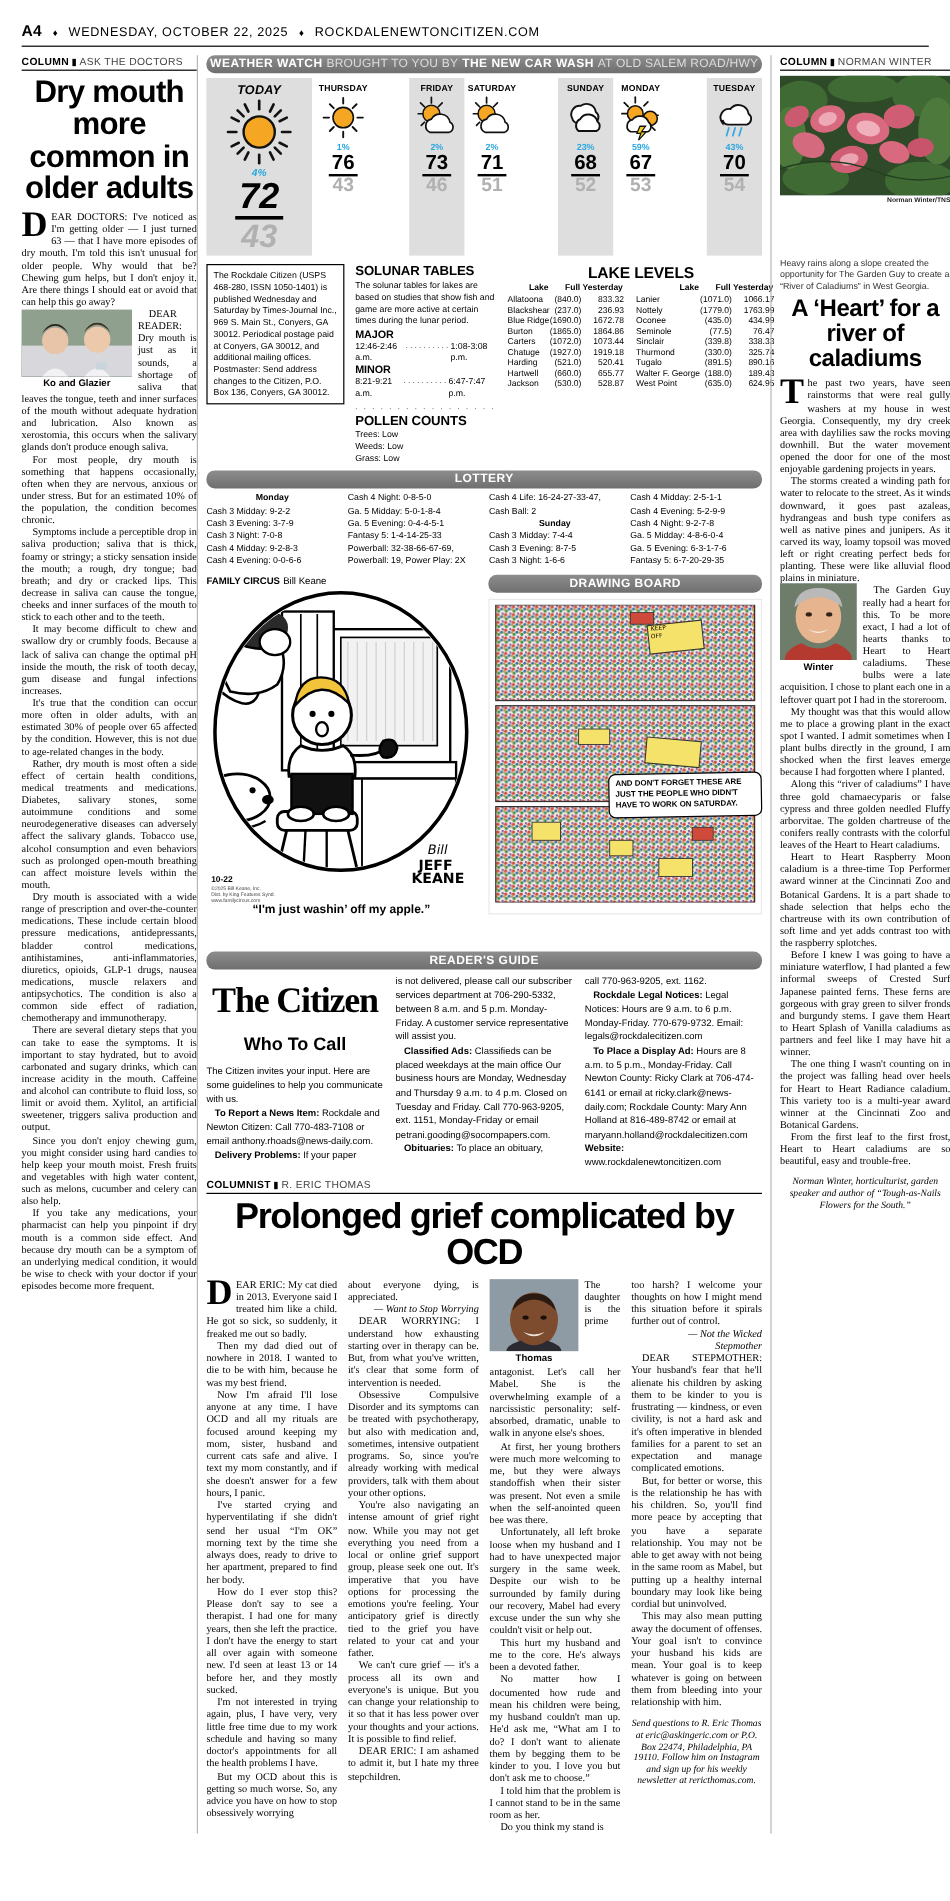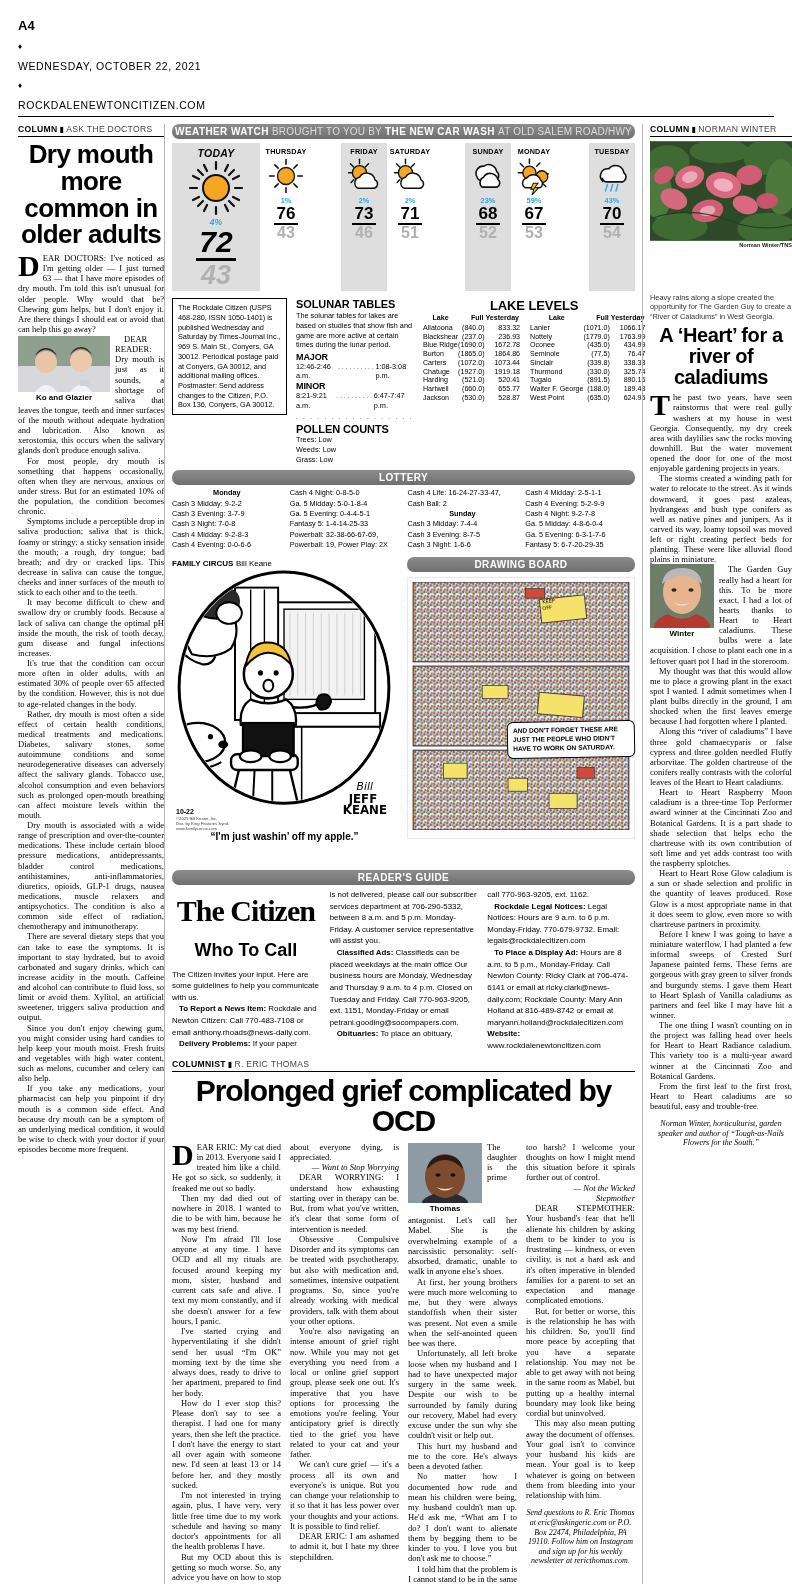--- a/index.html
+++ b/index.html
@@ -7,21 +7,21 @@
   body {
     width:792px; height:1584px;
     background:#ffffff;
     font-family:"Liberation Serif", serif;
     color:#000;
     overflow:hidden;
   }
   .page { width:792px; height:1584px; padding:18px 18px 0 18px; position:relative; }
 
   
-  .masthead { display:flex; align-items:baseline; gap:9px; font-family:"Liberation Sans", sans-serif; padding-bottom:5px;flex-direction:column; }
+  .masthead { display:flex; align-items:baseline; gap:9px; font-family:"Liberation Sans", sans-serif; padding-bottom:5px; }
   .masthead .folio { font-weight:bold; font-size:13px; letter-spacing:.2px; }
   .masthead .dia { font-size:8px; }
   .masthead .mh-txt { font-size:10.5px; letter-spacing:.6px; }
   .rule-top { border-bottom:1.6px solid #000; margin-bottom:7px; }
 
   
   .cols { display:flex; gap:0; align-items:stretch; }
   .col-l { width:146px; flex:0 0 146px; }
   .col-c { width:478px; flex:0 0 478px; padding:0 7px; }
   .col-r { width:150px; flex:0 0 150px; }
@@ -92,59 +92,59 @@
            font-size:7.3px; line-height:1.33; }
 
   .sec-h { font-family:"Liberation Sans", sans-serif; font-weight:bold; font-size:11px; letter-spacing:-.1px;}
   .sml { font-family:"Liberation Sans", sans-serif; font-size:7.3px; line-height:1.32; }
   .dots { letter-spacing:1.8px; color:#555; font-size:7px; }
 
   
   .lake-wrap { display:flex; gap:10px; }
   .lake-tbl { flex:1; font-family:"Liberation Sans", sans-serif; font-size:7.1px; }
   .lake-tbl table { width:100%; border-collapse:collapse; }
-  .lake-tbl th { font-weight:bold; text-align:center; font-size:7.1px; padding-bottom:1px;}
+  .lake-tbl th { font-weight:bold; text-align:right; font-size:7.1px; padding-bottom:1px;}
   .lake-tbl th.r, .lake-tbl td.r { text-align:right; }
   .lake-tbl td { padding:0.4px 0; white-space:nowrap; }
 
   
   .lot { display:flex; gap:8px; margin-top:3px; }
   .lot-c { flex:1; font-family:"Liberation Sans", sans-serif; font-size:7.3px; line-height:1.42; }
   .lot-day { font-weight:bold; text-align:center; }
 
   
   .comic-hd { font-family:"Liberation Sans", sans-serif; font-size:9.5px; font-weight:bold; }
   .comic-hd span { font-weight:normal; font-size:8px; }
   .toon-cap { text-align:center; font-family:"Liberation Sans", sans-serif; font-weight:bold; font-size:10px; }
 
   
   .rg { display:flex; gap:10px; margin-top:4px; }
   .rg-c { flex:1; font-family:"Liberation Sans", sans-serif; font-size:7.9px; line-height:1.47; text-align:left;}
   .rg-c b { font-weight:bold; }
   .rg-c p { margin:0; text-indent:7px; }
   .rg-c p.noind { text-indent:0; }
   .flag { font-family:"Liberation Serif", serif; font-weight:bold; font-size:30px; text-align:center; letter-spacing:-1px; }
-  .flag2 { font-family:"Liberation Sans", sans-serif; font-weight:bold; font-size:18px; text-align:center; margin:4px 0 5px;}
+  .flag2 { font-family:"Liberation Sans", sans-serif; font-weight:bold; font-size:15px; text-align:center; margin:4px 0 5px;}
 
   
   .ocd-cols { display:flex; gap:9px; margin-top:2px; }
   .ocd-c { flex:1; font-size:8.55px; line-height:1.2; text-align:justify; }
   .ocd-c p { margin:0; text-indent:9px; }
   .ocd-c p.noind { text-indent:0; }
   .ital-r { font-style:italic; text-align:right; }
 </style>
 </head>
 <body>
 
 <div class="page">
 
   <div class="masthead">
     <span class="folio">A4</span>
     <span class="dia">♦</span>
-    <span class="mh-txt">WEDNESDAY, OCTOBER 22, 2021</span>
+    <span class="mh-txt">WEDNESDAY, OCTOBER 22, 2025</span>
     <span class="dia">♦</span>
     <span class="mh-txt">ROCKDALENEWTONCITIZEN.COM</span>
   </div>
   <div class="rule-top"></div>
 
   <div class="cols">
 
     <div class="col-l">
       <div class="kicker">
         <b>COLUMN</b><span class="sq">▮</span><span class="nm">ASK THE DOCTORS</span>
@@ -793,21 +793,20 @@
               <path d="M18 50 q14 9 28 0 q14 5 14 14 l-56 0 q0-9 14-14z" fill="#b4392f"></path>
             </svg>
           </div>
           <div class="namecap">Winter</div>
         </div>
 
         <p>The Garden Guy really had a heart for this. To be more exact, I had a lot of hearts thanks to Heart to Heart caladiums. These bulbs were a late acquisition. I chose to plant each one in a leftover quart pot I had in the storeroom.</p>
         <p>My thought was that this would allow me to place a growing plant in the exact spot I wanted. I admit sometimes when I plant bulbs directly in the ground, I am shocked when the first leaves emerge because I had forgotten where I planted.</p>
         <p>Along this “river of caladiums” I have three gold chamaecyparis or false cypress and three golden needled Fluffy arborvitae. The golden chartreuse of the conifers really contrasts with the colorful leaves of the Heart to Heart caladiums.</p>
         <p>Heart to Heart Raspberry Moon caladium is a three-time Top Performer award winner at the Cincinnati Zoo and Botanical Gardens. It is a part shade to shade selection that helps echo the chartreuse with its own contribution of soft lime and yet adds contrast too with the raspberry splotches.</p>
-        <p>Heart to Heart Rose Glow caladium is a sun or shade selection and prolific in the quantity of leaves produced. Rose Glow is a most appropriate name in that it does seem to glow, even more so with chartreuse partners in proximity.</p>
         <p>Before I knew I was going to have a miniature waterflow, I had planted a few informal sweeps of Crested Surf Japanese painted ferns. These ferns are gorgeous with gray green to silver fronds and burgundy stems. I gave them Heart to Heart Splash of Vanilla caladiums as partners and feel like I may have hit a winner.</p>
         <p>The one thing I wasn't counting on in the project was falling head over heels for Heart to Heart Radiance caladium. This variety too is a multi-year award winner at the Cincinnati Zoo and Botanical Gardens.</p>
         <p>From the first leaf to the first frost, Heart to Heart caladiums are so beautiful, easy and trouble-free.</p>
         <div class="sig">Norman Winter, horticulturist, garden speaker and author of “Tough-as-Nails Flowers for the South.”</div>
       </div>
     </div>
 
   </div>
 </div>
 

